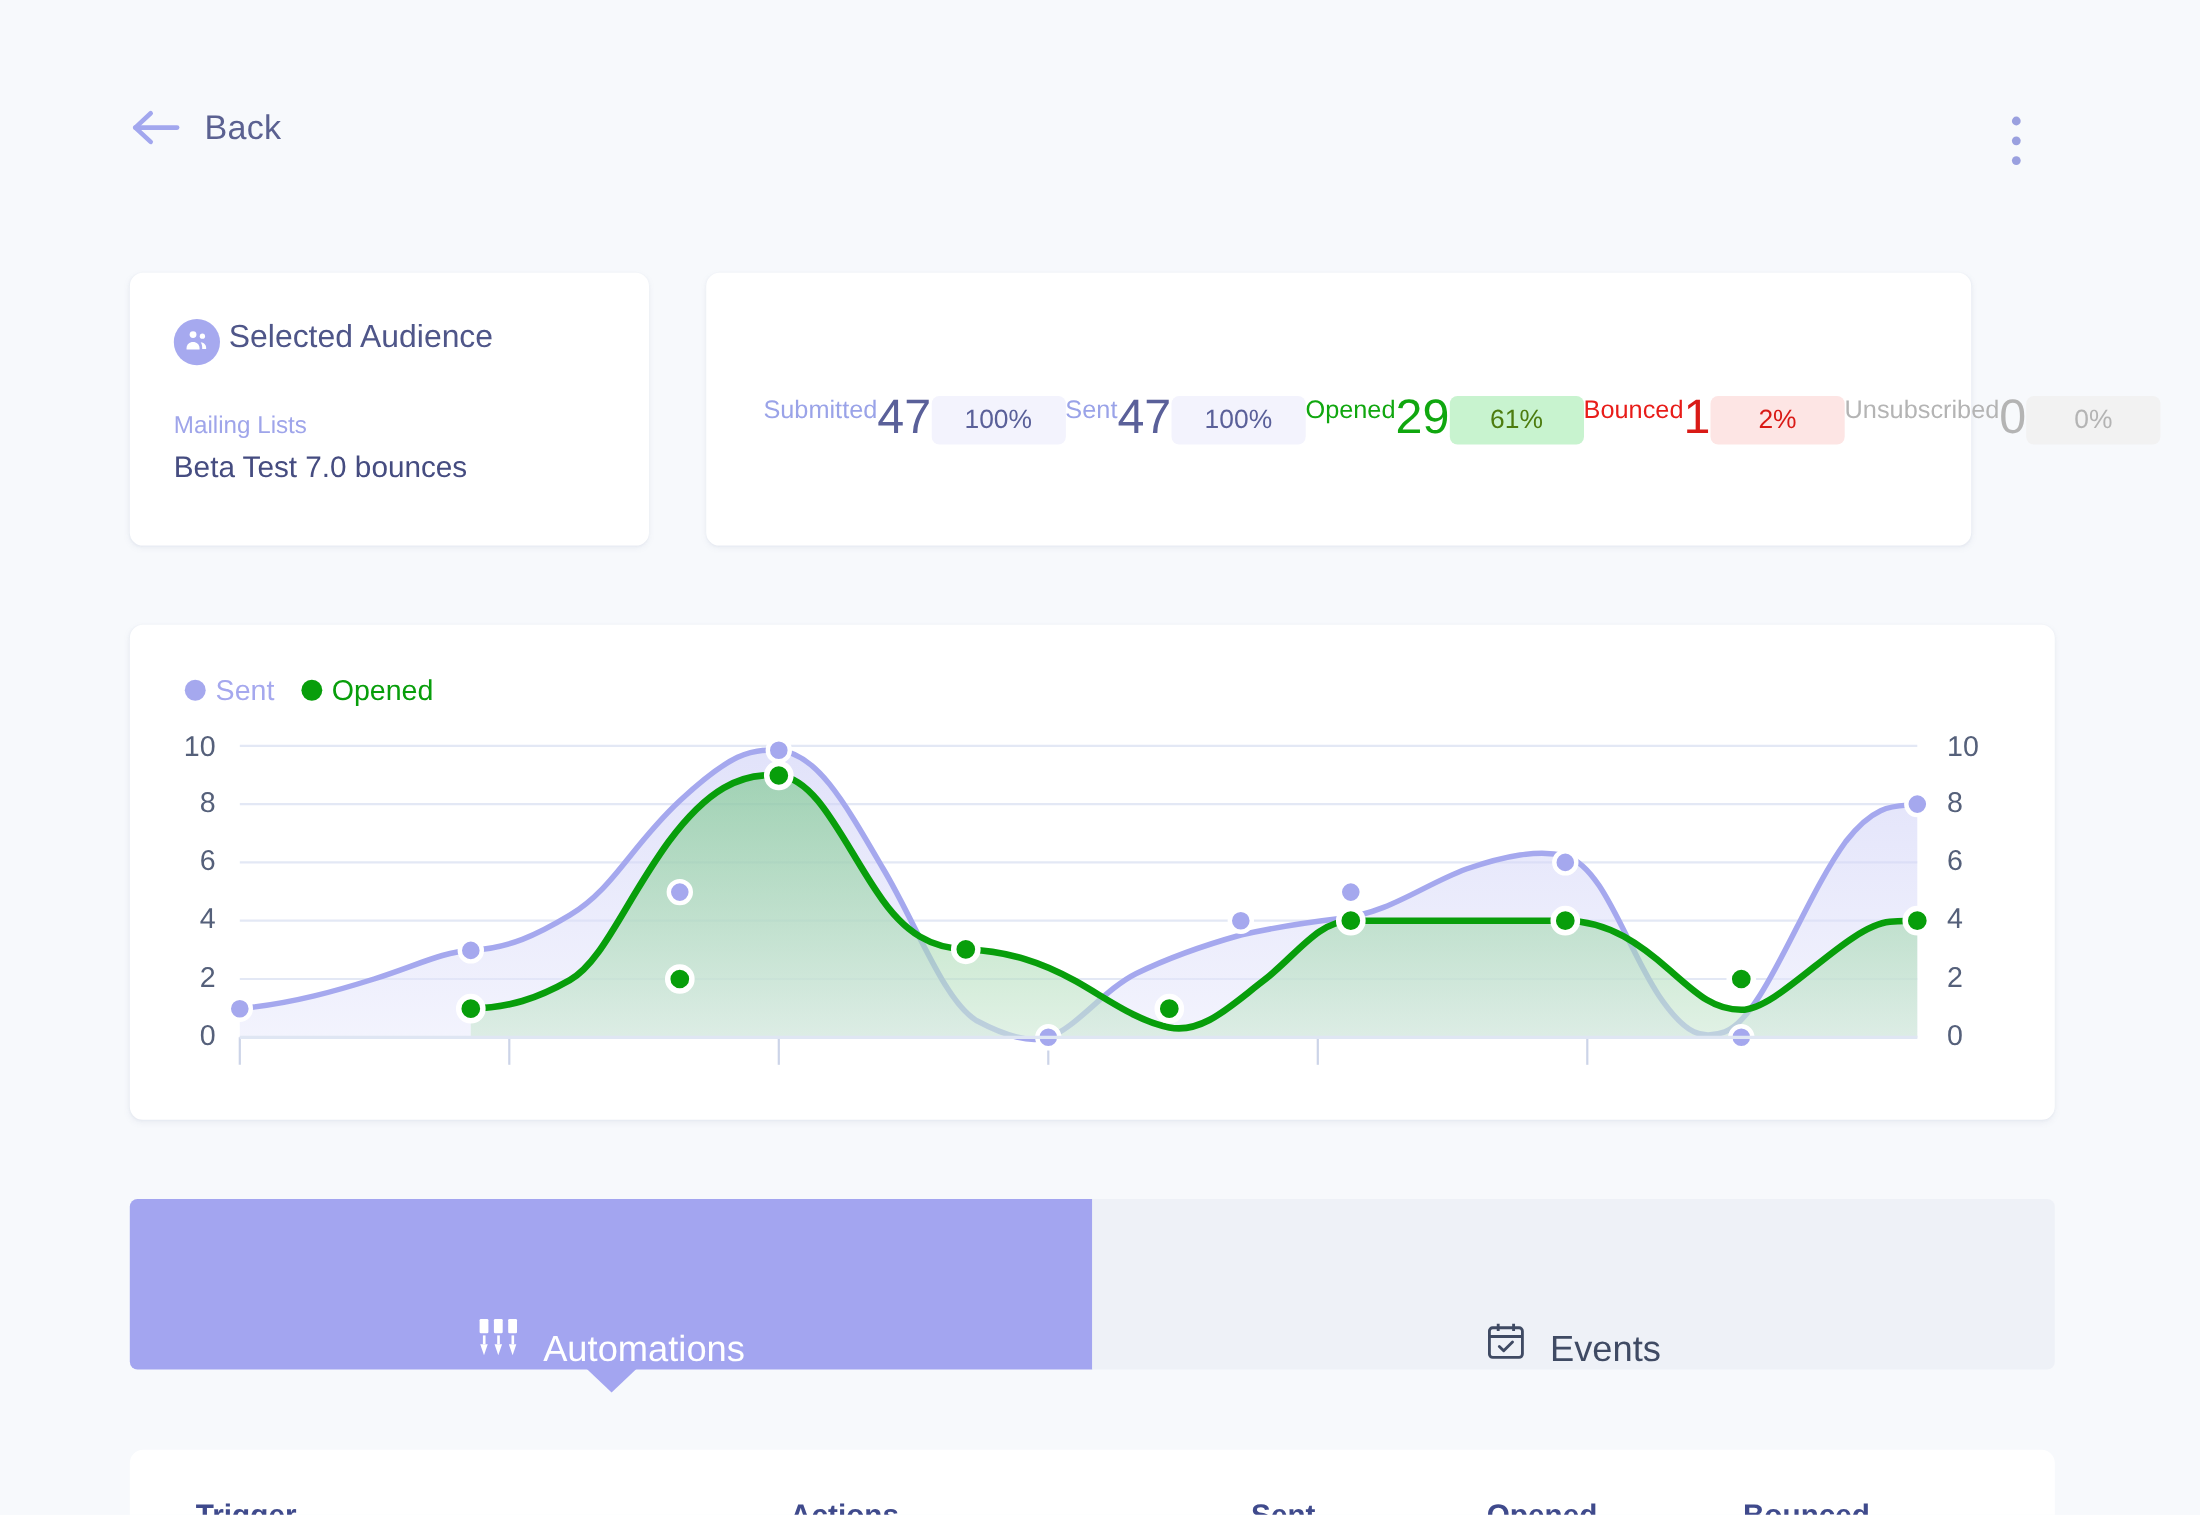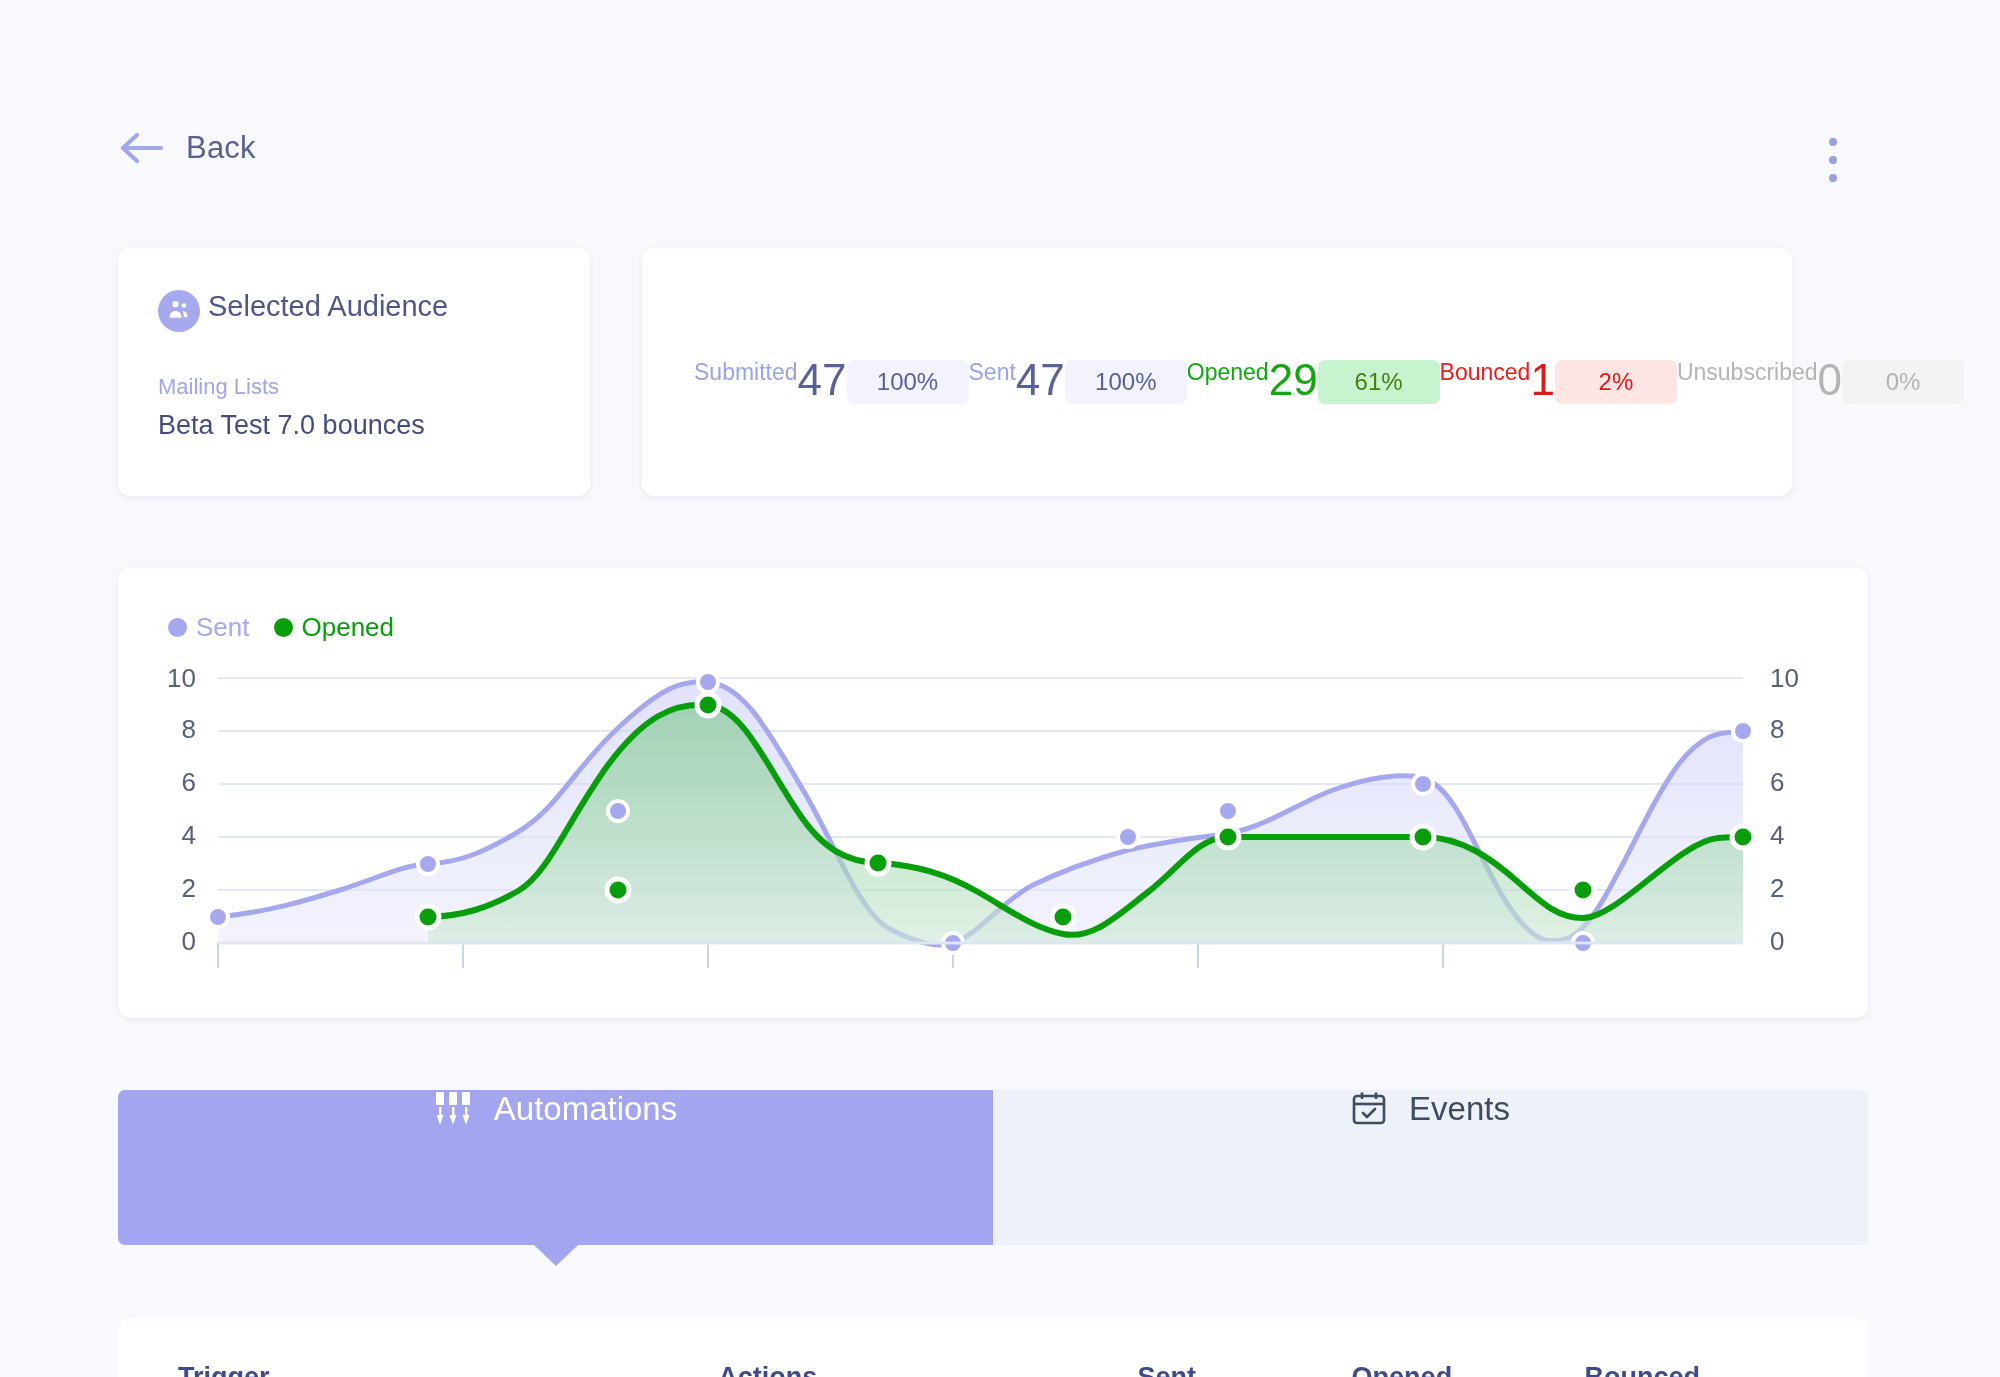--- a/index.html
+++ b/index.html
@@ -7,21 +7,21 @@
     width: 2000px; height: 1377px;
     background: #f7f9fc;
     font-family: "Liberation Sans", sans-serif;
     overflow: hidden;
   }
   .page { position: relative; width: 2000px; height: 1377px; }
 
   
   .header {
     position: absolute; top: 0; left: 0; right: 0; height: 200px;
-    display: flex; align-items: center; margin-top: 32px;
+    display: flex; align-items: center;
   }
   .back-btn {
     position: absolute; left: 118px; top: 96px;
     display: flex; align-items: center; gap: 22px;
     cursor: pointer; user-select: none;
   }
   .back-arrow { width: 46px; height: 40px; display: block; }
   .back-label {
     font-size: 31px; color: #5b6191; font-weight: 400; letter-spacing: .2px;
   }
@@ -88,21 +88,21 @@
   .legend-dot { width: 19px; height: 19px; border-radius: 50%; display: block; }
   .chart-svg { position: absolute; left: 118px; top: 660px; width: 1750px; height: 340px; }
 
   
   .tabs {
     position: absolute; left: 118px; top: 1090px;
     width: 1750px; height: 155px;
     display: flex; border-radius: 7px; overflow: visible;
   }
   .tab {
-    flex: 1; display: flex; align-items: flex-start; justify-content: center;
+    flex: 1; display: flex; align-items: flex-end; justify-content: center;
     gap: 22px; font-size: 33px; cursor: pointer; position: relative;
   }
   .tab.active { background: #a3a5f0; color: #ffffff; border-radius: 7px 0 0 7px; }
   .tab.inactive { background: #eef1f7; color: #3f4a63; border-radius: 0 7px 7px 0; }
   .tab-caret {
     position: absolute; left: 50%; bottom: -21px; transform: translateX(-50%);
     width: 0; height: 0; border-left: 23px solid transparent;
     border-right: 23px solid transparent; border-top: 22px solid #a3a5f0;
   }
 

